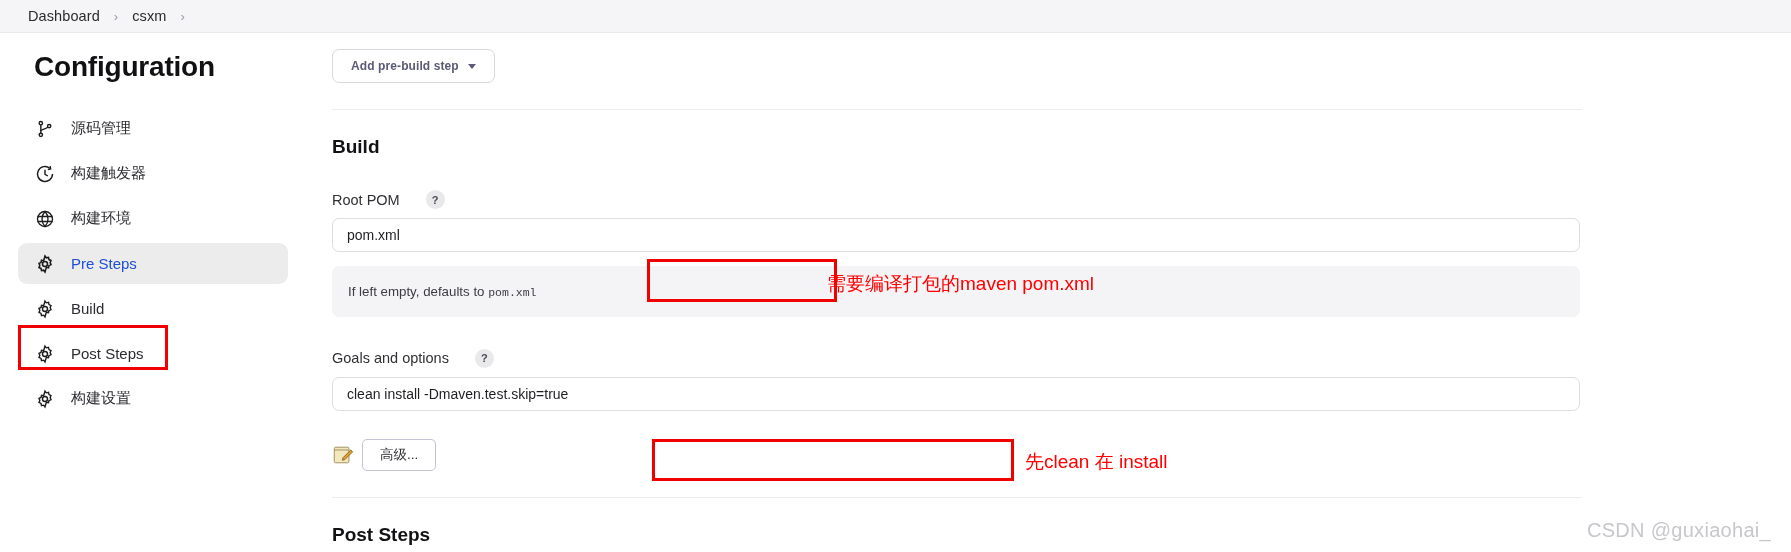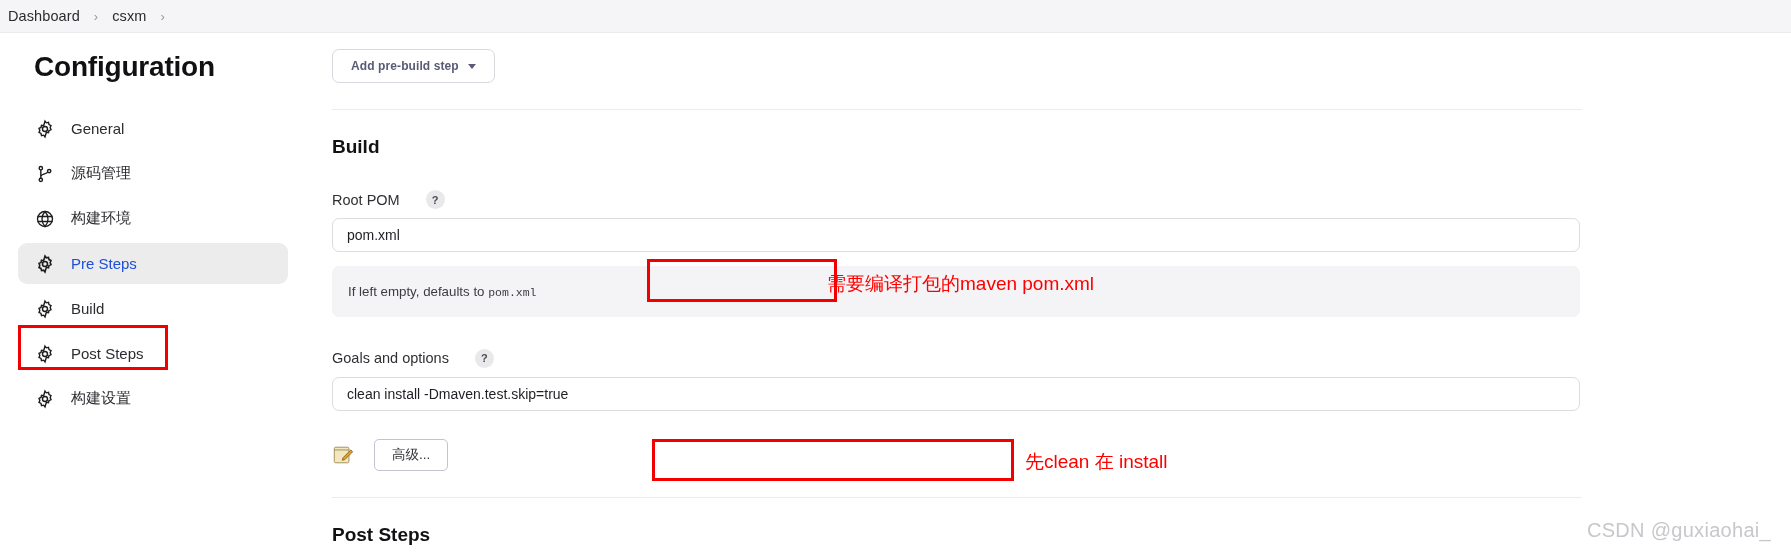--- a/index.html
+++ b/index.html
@@ -16,21 +16,21 @@
     position: relative;
   }
 
   
   .breadcrumb-bar {
     height: 33px;
     background: #f5f5f7;
     border-bottom: 1px solid #ebebee;
     display: flex;
     align-items: center;
-    padding-left: 8px;
+    padding-left: 28px;
     box-sizing: border-box;
   }
   .crumb {
     font-size: 14.5px;
     color: #2b2b2f;
     letter-spacing: .1px;
   }
   .crumb-sep {
     color: #9a9aa2;
     font-size: 13px;
@@ -202,21 +202,21 @@
     line-height: 1.65;
   }
   .help-panel code {
     font-family: "Liberation Mono", monospace;
     font-size: 11.5px;
     color: #3c3c43;
   }
   .adv-row {
     display: flex;
     align-items: center;
-    gap: 20px;
+    gap: 8px;
     margin-top: 28px;
   }
   .btn-small {
     background: #fff;
     border: 1px solid #c3c3d4;
     border-radius: 5px;
     padding: 6px 17px;
     font-size: 13.5px;
     color: #2f2f34;
     cursor: pointer;
@@ -269,43 +269,44 @@
   <span class="crumb-sep">›</span>
 </div>
 
 <div class="page">
 
   <div class="sidebar">
     <div class="config-title">Configuration</div>
 
     <div class="nav-list">
 
-      <div class="nav-item">
-        <span class="nav-icon">
-          <svg width="20" height="20" viewBox="0 0 24 24" fill="none" stroke="currentColor" stroke-width="1.7">
-              <circle cx="12" cy="12" r="3"></circle>
-              <path d="M12 2.5l1.6 2.1 2.6-.5.6 2.6 2.4 1.1-1 2.5 1 2.5-2.4 1.1-.6 2.6-2.6-.5L12 21.5l-1.6-2.1-2.6.5-.6-2.6-2.4-1.1 1-2.5-1-2.5 2.4-1.1.6-2.6 2.6.5z"></path>
-            </svg>
-        </span>
-        <span class="nav-label">General</span>
-      </div>
 
       <div class="nav-item">
         <span class="nav-icon">
           <svg width="20" height="20" viewBox="0 0 24 24" fill="none" stroke="currentColor" stroke-width="1.7">
               <circle cx="7" cy="5" r="2"></circle>
               <circle cx="7" cy="19" r="2"></circle>
               <circle cx="17" cy="8.5" r="2"></circle>
               <path d="M7 7v10"></path>
               <path d="M15.4 9.8c-2 2.4-6.2 1.6-8.4 4.4"></path>
             </svg>
         </span>
         <span class="nav-label">源码管理</span>
       </div>
 
+      <div class="nav-item">
+        <span class="nav-icon">
+          <svg width="20" height="20" viewBox="0 0 24 24" fill="none" stroke="currentColor" stroke-width="1.7">
+              <path d="M21 12a9 9 0 1 1-3.2-6.9"></path>
+              <path d="M18.2 2.6l.6 3.4-3.4.6"></path>
+              <path d="M12 7v5.4l3.4 2"></path>
+            </svg>
+        </span>
+        <span class="nav-label">构建触发器</span>
+      </div>
 
       <div class="nav-item">
         <span class="nav-icon">
           <svg width="20" height="20" viewBox="0 0 24 24" fill="none" stroke="currentColor" stroke-width="1.6">
               <circle cx="12" cy="12" r="9"></circle>
               <path d="M3 9h18M3 15h18M12 3c2.4 2.6 3.6 5.6 3.6 9s-1.2 6.4-3.6 9c-2.4-2.6-3.6-5.6-3.6-9S9.6 5.6 12 3z"></path>
             </svg>
         </span>
         <span class="nav-label">构建环境</span>
       </div>

